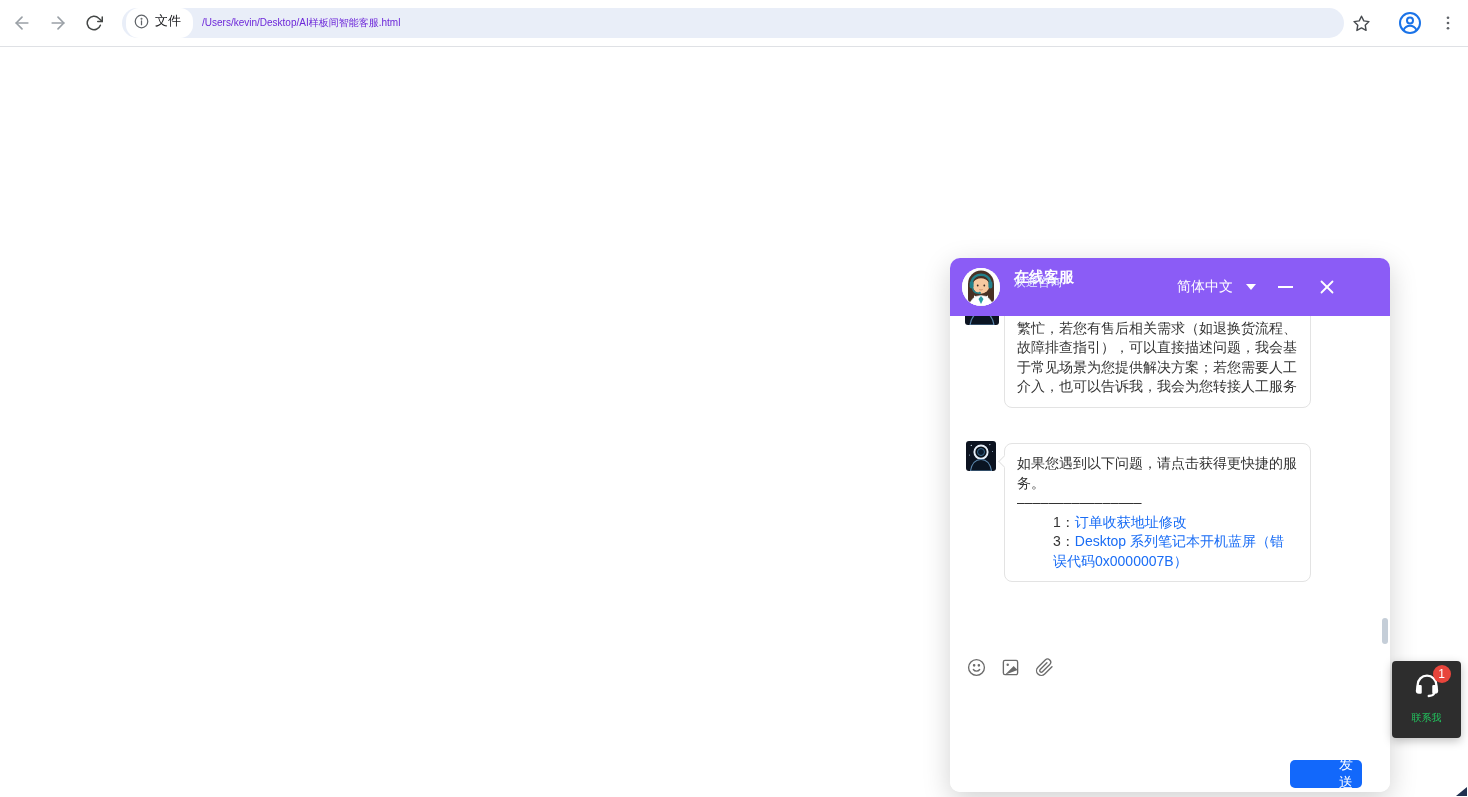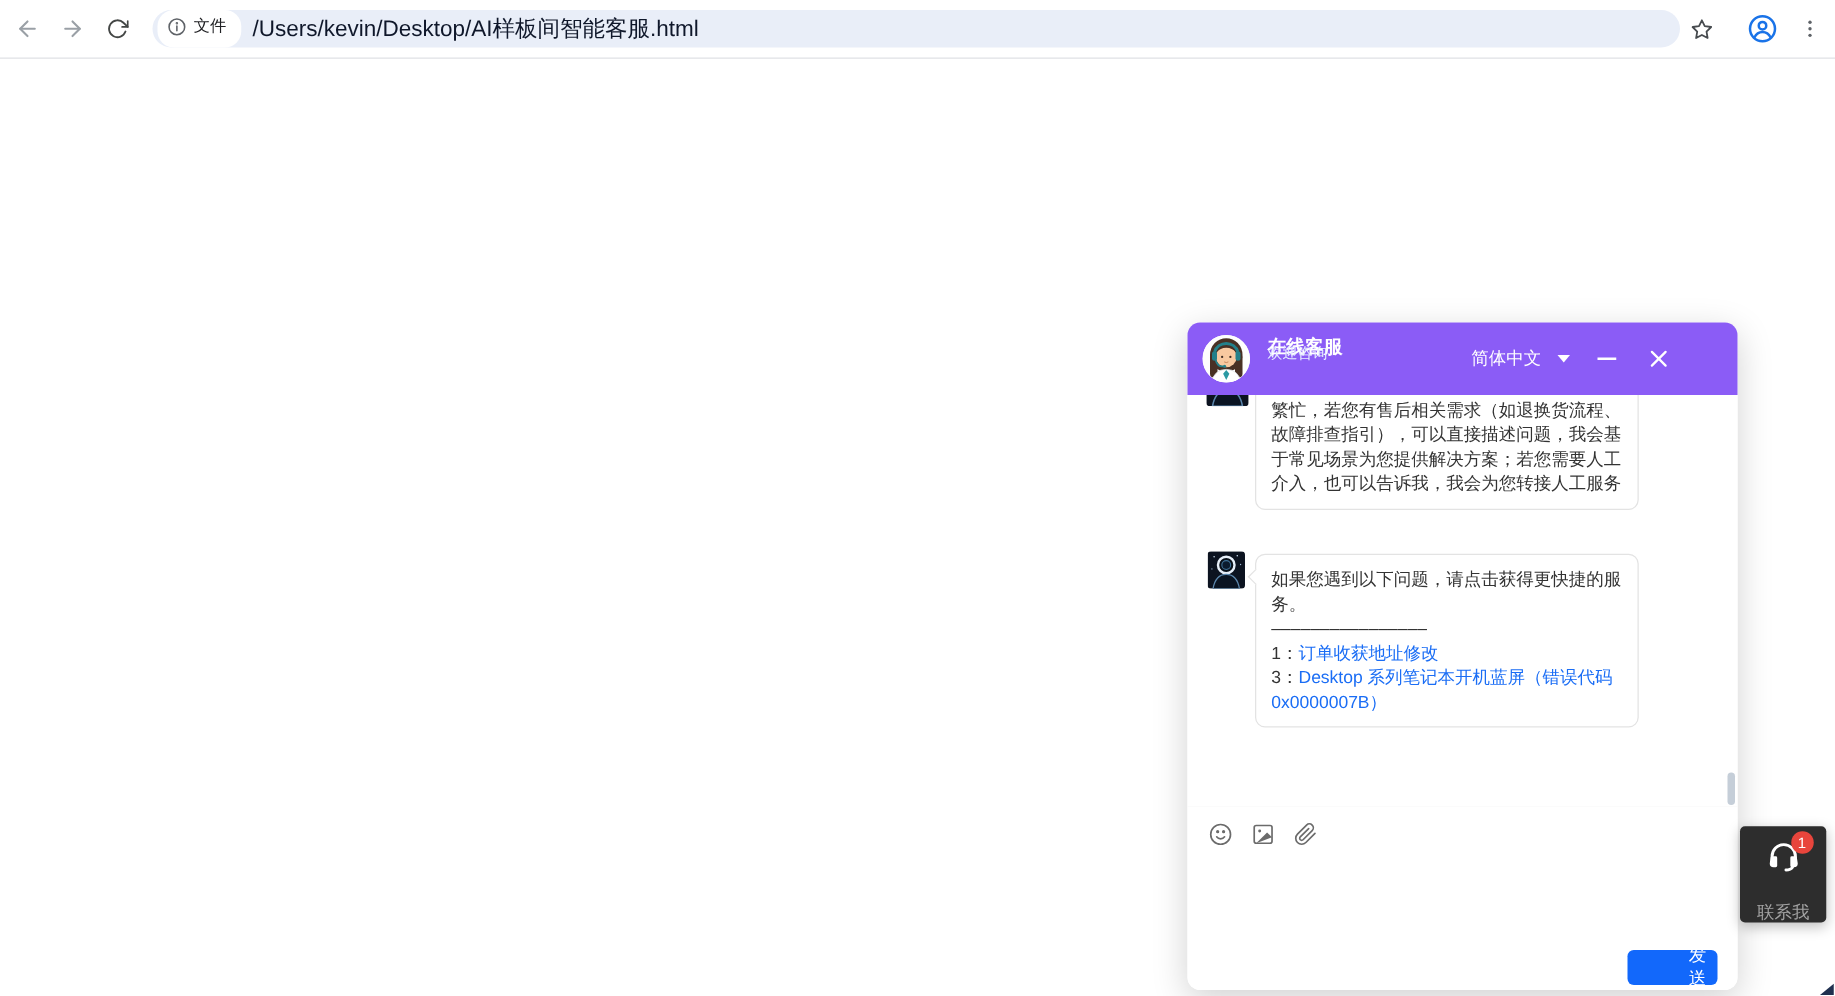--- a/index.html
+++ b/index.html
@@ -7,59 +7,59 @@
     width:1468px;height:797px;overflow:hidden;background:#fff;
     font-family:"Liberation Sans","DejaVu Sans",sans-serif;
     position:relative;
   }
   
   .toolbar{position:absolute;left:0;top:0;width:1468px;height:46px;background:#fff;border-bottom:1px solid #dfe1e5;}
   .navbtn{position:absolute;top:11px;width:24px;height:24px;display:flex;align-items:center;justify-content:center;border-radius:50%;}
   .addr{position:absolute;left:122px;top:8px;width:1222px;height:30px;background:#e9eef8;border-radius:15px;display:flex;align-items:center;}
   .chip{margin-left:4px;height:26px;background:#fff;border-radius:13px;display:flex;align-items:center;padding:0 12px 4px 8px;gap:6px;}
   .chip-label{font-size:13px;color:#202124;}
-  .url{font-size:18px;color:#0f172a;margin-left:9px;white-space:nowrap;}
+  .url{font-size:10px;color:#6d28d9;margin-left:9px;white-space:nowrap;}
   
   .widget{position:absolute;left:950px;top:258px;width:440px;height:534px;background:#fff;border-radius:10px;
     box-shadow:0 8px 28px rgba(0,0,0,.18);}
   .w-header{position:absolute;left:0;top:0;width:100%;height:58px;background:#8b5cf6;border-radius:10px 10px 0 0;}
   .cs-avatar{position:absolute;left:12px;top:10px;width:38px;height:38px;border-radius:50%;overflow:hidden;background:#fdfdfd;}
   .w-title{position:absolute;left:64px;top:10px;font-size:15px;font-weight:bold;color:#fff;}
   .w-sub{position:absolute;left:64px;top:16px;font-size:12px;color:#e7efff;}
   .lang{position:absolute;right:134px;top:0;height:58px;display:flex;align-items:center;gap:13px;color:#fff;font-size:14px;cursor:pointer;}
   .caret{width:0;height:0;border-left:5px solid transparent;border-right:5px solid transparent;border-top:6px solid #fff;}
   .minbtn{position:absolute;right:94px;top:18px;width:22px;height:22px;display:flex;align-items:center;justify-content:center;}
   .minbtn i{display:block;width:15px;height:2px;background:#fff;}
   .closebtn{position:absolute;right:52px;top:18px;width:22px;height:22px;display:flex;align-items:center;justify-content:center;}
   
   .msgs{position:absolute;left:0;top:58px;width:440px;height:329px;overflow:hidden;background:#fff;border-bottom:1px solid #ececec;}
   .bot-avatar{position:absolute;border-radius:3px;overflow:hidden;}
   .bubble{position:absolute;left:54px;width:307px;box-sizing:border-box;background:#fff;border:1px solid #e3e3e3;border-radius:8px;
     padding:10px 12px;font-size:14px;line-height:19.5px;color:#333;}
   .bubble:before{content:"";position:absolute;left:-5px;top:13px;width:8px;height:8px;background:#fff;
     border-left:1px solid #e3e3e3;border-bottom:1px solid #e3e3e3;transform:rotate(45deg);}
-  .opt{display:block;}
+  .opt{display:block;margin-left:36px;}
   .opt .pfx{color:#333;}
   .opt a{color:#1a6df5;text-decoration:none;cursor:pointer;}
   .dashline{color:#333;letter-spacing:0;}
   .thumb{position:absolute;right:2px;top:302px;width:6px;height:26px;background:#c5ced8;border-radius:3px;}
   
   .inputzone{position:absolute;left:0;top:387px;width:440px;height:147px;border-radius:0 0 10px 10px;background:#fff;}
   .toolrow{position:absolute;left:17px;top:13px;display:flex;gap:15px;}
   .toolrow .tbtn{width:19px;height:19px;display:flex;align-items:center;justify-content:center;}
   .msg-input{position:absolute;left:6px;top:44px;width:300px;height:55px;font-size:14px;color:#333;border:none;outline:none;background:transparent;}
-  .sendbtn{position:absolute;right:16px;bottom:4px;width:72px;height:28px;background:#1268fb;border:none;border-radius:5px;
+  .sendbtn{position:absolute;right:28px;bottom:4px;width:72px;height:28px;background:#1268fb;border:none;border-radius:5px;
     color:#fff;font-size:14px;display:flex;align-items:center;justify-content:center;cursor:pointer;font-family:inherit;padding-left:46px;}
   
   .contact{position:absolute;left:1392px;top:661px;width:69px;height:77px;background:#2d2d2d;border-radius:4px;
     box-shadow:0 3px 10px rgba(0,0,0,.25);display:flex;flex-direction:column;align-items:center;cursor:pointer;}
   .contact .ic{position:relative;margin-top:10px;width:28px;height:28px;}
   .badge{position:absolute;right:-10px;top:-6px;width:18px;height:18px;background:#e8453c;border-radius:50%;
     color:#fff;font-size:12px;display:flex;align-items:center;justify-content:center;}
-  .contact .lbl{margin-top:22px;color:#a3a3a3;font-size:14px;}
+  .contact .lbl{margin-top:12px;color:#22c55e;font-size:10px;}
   .corner-art{position:absolute;left:1456px;top:787px;width:0;height:0;border-left:11px solid transparent;border-bottom:9px solid #20304f;}
   svg{display:block;}
 </style>
 </head>
 <body>
 
 <div class="toolbar">
   <div class="navbtn" style="left:10px;">
     <span>
       <svg width="20" height="20" viewBox="0 0 24 24" fill="none" stroke="#9aa0a6" stroke-width="2" stroke-linecap="round" stroke-linejoin="round">

